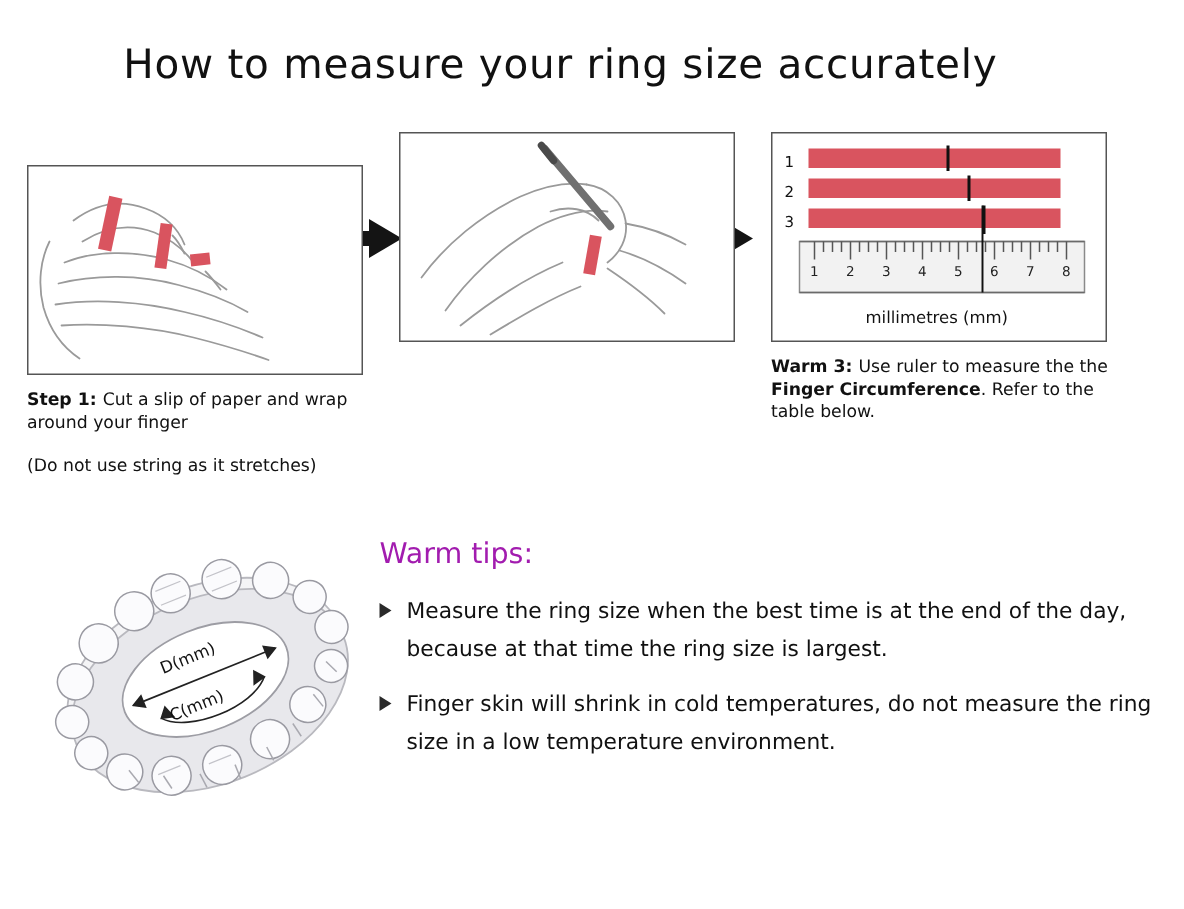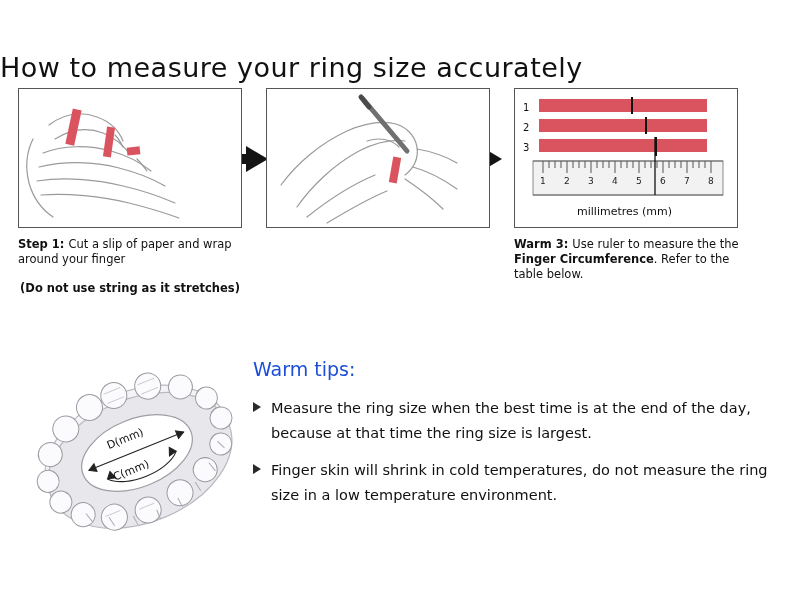--- a/index.html
+++ b/index.html
@@ -20,43 +20,42 @@
     width: 789px;
     height: 606px;
   }
 
   
   .title {
     position: absolute;
     left: 0;
     top: 28px;
     width: 665px;
-    text-align: left;
+    text-align: right;
     font-size: 27px;
     letter-spacing: 0.5px;
     font-family: "DejaVu Sans", sans-serif;
     color: #111;
     font-weight: 400;
-    margin-top: 24px;
   }
 
   
   .steps {
     position: absolute;
     left: 18px;
     top: 88px;
     width: 755px;
     height: 250px;
   }
   .step {
     position: absolute;
     top: 0;
     width: 224px;
   }
-  .step.s1 { left: 0px; }
+  .step.s1 { left: 0px; margin-top: 22px; }
   .step.s2 { left: 248px; }
   .step.s3 { left: 496px; }
 
   .panel {
     position: relative;
     width: 224px;
     height: 140px;
     border: 1px solid #555;
     background: #fff;
     overflow: hidden;
@@ -71,22 +70,21 @@
     font-weight: 700;
     width: 228px;
   }
   .caption .normal { font-weight: 400; }
   .caption .bold { font-weight: 700; }
 
   .subnote {
     margin-top: 14px;
     font-size: 11.5px;
     color: #111;
-    font-weight: 700;
-    text-align: center;
+    font-weight: 400;
   }
   .subnote.s3 { margin-top: 22px; }
 
   
   .arrow {
     position: absolute;
     top: 58px;
     width: 0;
     height: 0;
     border-top: 13px solid transparent;
@@ -107,21 +105,21 @@
 
   
   .tips {
     position: absolute;
     left: 253px;
     top: 358px;
     width: 520px;
   }
   .tips-title {
     font-size: 19px;
-    color: #1d4ed8;
+    color: #a21caf;
     margin-bottom: 16px;
     font-weight: 400;
   }
   .tip {
     display: flex;
     align-items: flex-start;
     margin-bottom: 12px;
   }
   .tip-bullet {
     width: 0;

